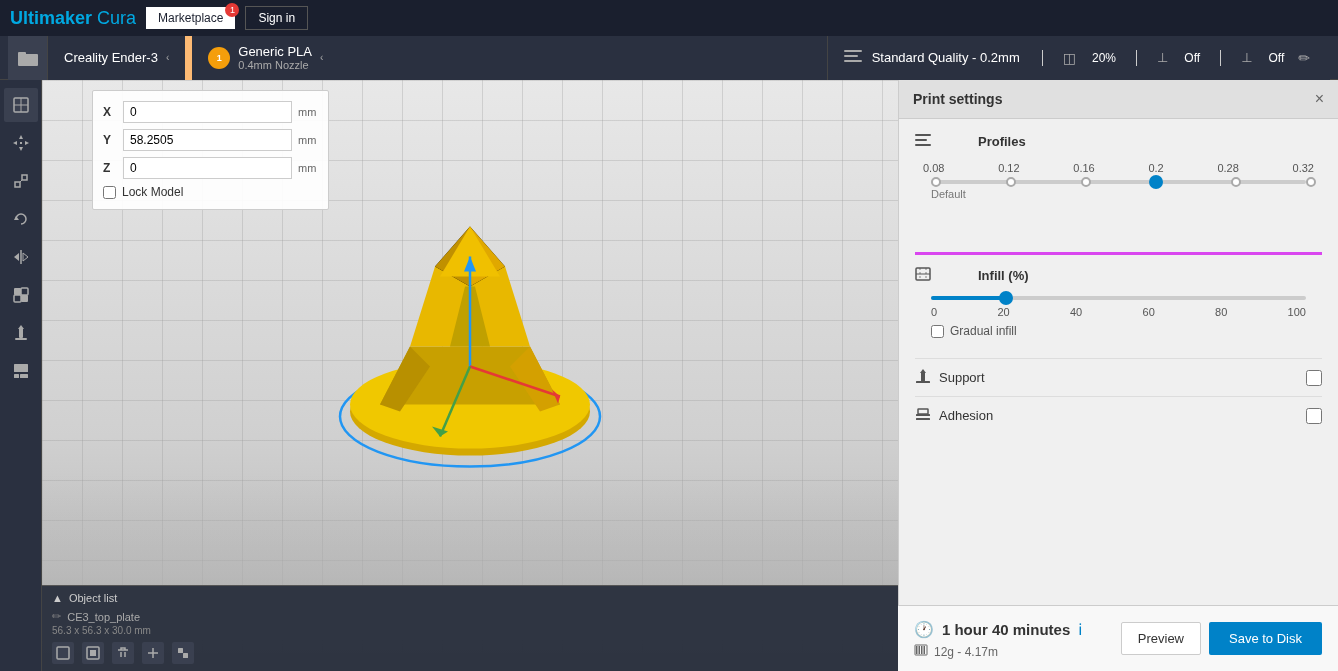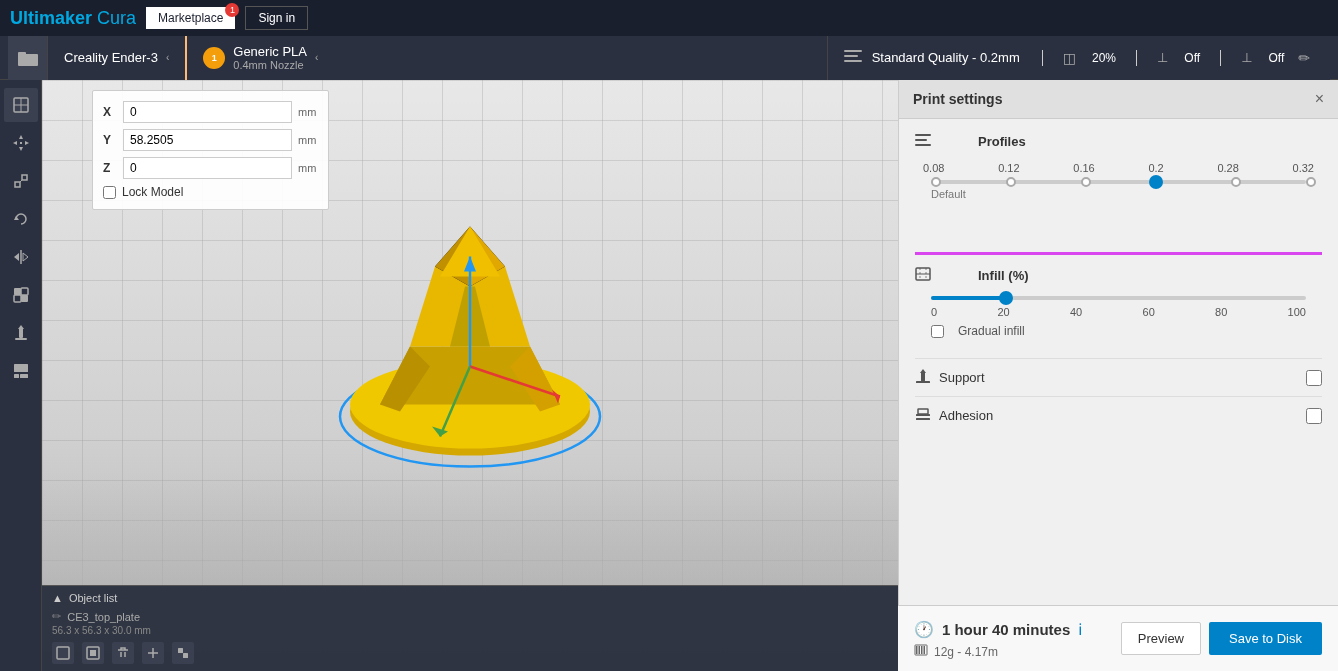--- a/index.html
+++ b/index.html
@@ -39,21 +39,21 @@
       background: #2a3040; border-bottom: 1px solid #444;
       padding: 0 8px; gap: 0;
     }
     #folder-btn {
       width: 40px; height: 44px; background: #3a4050; border: none;
       color: #ccc; font-size: 16px; cursor: pointer; display: flex;
       align-items: center; justify-content: center; border-right: 1px solid #444;
     }
     #printer-section {
       display: flex; align-items: center; padding: 0 16px; height: 44px;
-      background: #2a3040; border-right: 2px solid #fdba74; cursor: pointer; gap: 8px;
+      background: #2a3040; border-right: 7px solid #fdba74; cursor: pointer; gap: 8px;
     }
     .chevron { color: #aaa; font-size: 10px; }
     #material-section {
       display: flex; align-items: center; padding: 0 16px; height: 44px;
       background: #2a3040; border-right: 1px solid #444; cursor: pointer; gap: 8px; flex: 1;
     }
     .material-icon {
       width: 22px; height: 22px; background: #f59e0b; border-radius: 50%;
       display: flex; align-items: center; justify-content: center;
       font-size: 9px; color: #fff; font-weight: bold;
@@ -178,21 +178,21 @@
     .slider-tick {
       position: absolute; top: 50%; transform: translateY(-50%);
       width: 10px; height: 10px; background: #fff; border: 2px solid #aaa; border-radius: 50%;
     }
     .profile-default { font-size: 11px; color: #777; margin-top: 4px; margin-left: 8px; }
 
     
     .infill-header { display: flex; align-items: center; gap: 8px; margin-bottom: 8px; }
     #infill-slider-container { padding: 4px 8px; }
     #infill-values { display: flex; justify-content: space-between; margin-bottom: 4px; }
-    .gradual-row { display: flex; align-items: center; gap: 14px; margin-top: 6px; }
+    .gradual-row { display: flex; align-items: center; gap: 6px; margin-top: 6px; }
     .gradual-cb { width: 13px; height: 13px; cursor: pointer; }
     .gradual-label { font-size: 12px; color: #555; }
 
     
     .support-row { display: flex; align-items: center; justify-content: space-between; padding: 10px 0; border-top: 1px solid #ddd; }
     .support-left { display: flex; align-items: center; gap: 8px; }
     .support-icon { color: #555; font-size: 14px; }
     .support-label { font-size: 13px; color: #333; font-weight: 500; }
     .support-cb { width: 16px; height: 16px; cursor: pointer; }
 

